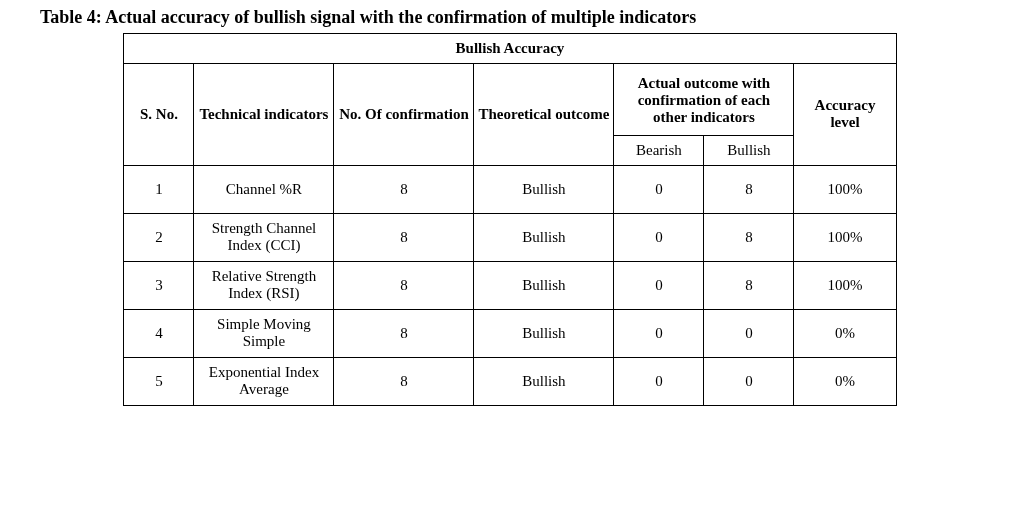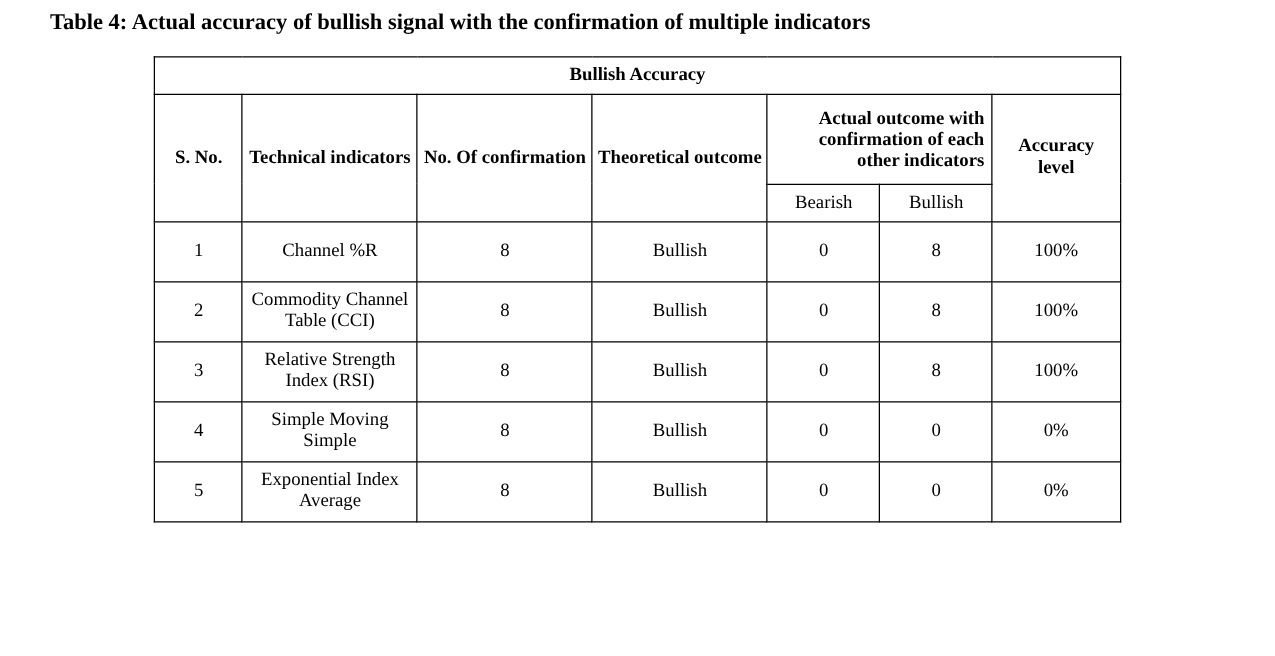--- a/index.html
+++ b/index.html
@@ -16,21 +16,21 @@
     }
     .caption {
       text-align: left;
       font-weight: bold;
       font-size: 18px;
       line-height: 1.25;
       margin: 0 40px 4px 40px;
     }
     table.main {
       border-collapse: collapse;
-      margin: 16px auto;
+      margin: 4px auto;
       table-layout: fixed;
       width: 772px;
     }
     table.main th,
     table.main td {
       border: 1px solid #000;
       text-align: center;
       vertical-align: middle;
       font-size: 15px;
       padding: 6px 4px;
@@ -45,21 +45,21 @@
     
     col.c-sno   { width: 70px;  }
     col.c-ind   { width: 140px; }
     col.c-conf  { width: 140px; }
     col.c-theo  { width: 140px; }
     col.c-bear  { width: 90px;  }
     col.c-bull  { width: 90px;  }
     col.c-acc   { width: 102px; }
     .head th { font-weight: bold; padding: 6px 6px; }
     .head-top th { height: 72px; }
-    .head th.strong-group { font-weight: bold; padding: 6px 6px 4px 6px; text-align: right; }
+    .head th.strong-group { font-weight: bold; padding: 6px 6px 4px 6px; }
     .head-sub th { font-weight: normal; padding: 6px 4px; }
     td.cell { height: 48px; }
     td.sno  { }
     td.ind  { }
     .lastrow td { border-bottom: none; }
   </style>
 </head>
 <body>
 <div class="wrap">
 
@@ -98,21 +98,21 @@
         <td class="cell sno">1</td>
         <td class="cell ind">Channel %R</td>
         <td class="cell">8</td>
         <td class="cell">Bullish</td>
         <td class="cell">0</td>
         <td class="cell">8</td>
         <td class="cell">100%</td>
       </tr>
       <tr>
         <td class="cell sno">2</td>
-        <td class="cell ind">Commodity Channel Table (CCI)</td>
+        <td class="cell ind">Strength Channel Index (CCI)</td>
         <td class="cell">8</td>
         <td class="cell">Bullish</td>
         <td class="cell">0</td>
         <td class="cell">8</td>
         <td class="cell">100%</td>
       </tr>
       <tr>
         <td class="cell sno">3</td>
         <td class="cell ind">Relative Strength Index (RSI)</td>
         <td class="cell">8</td>

